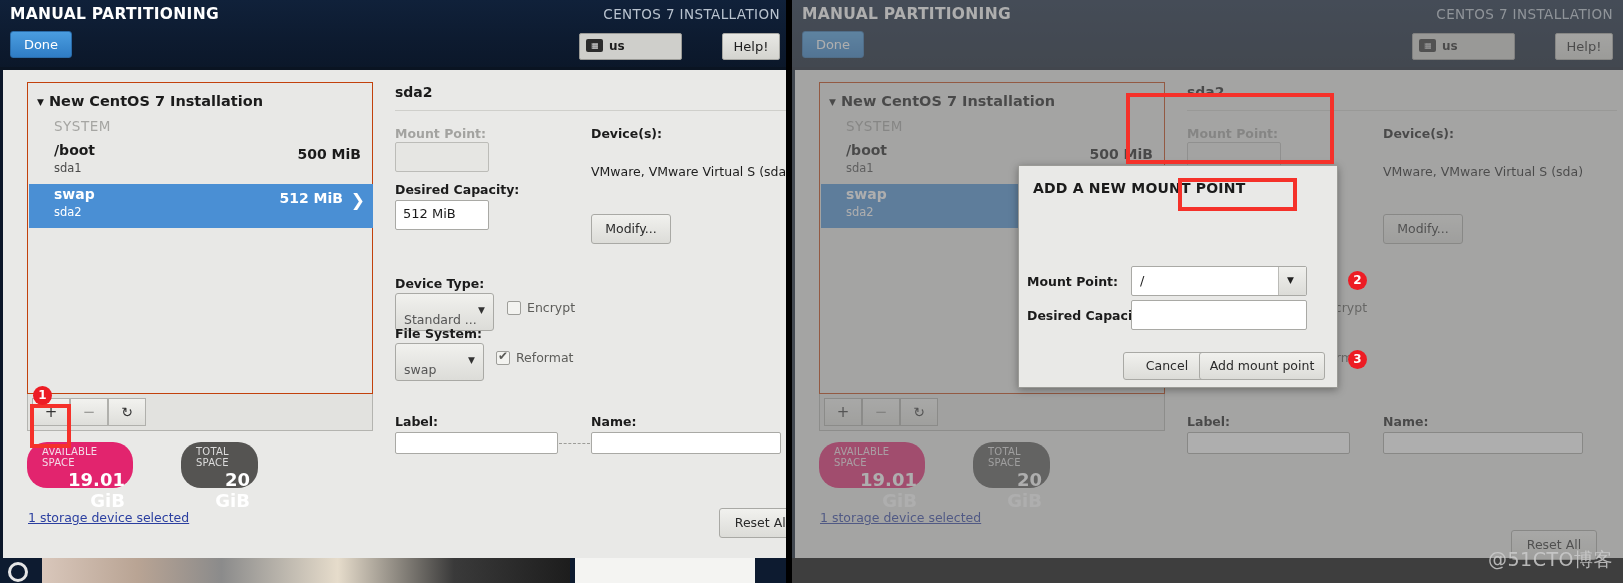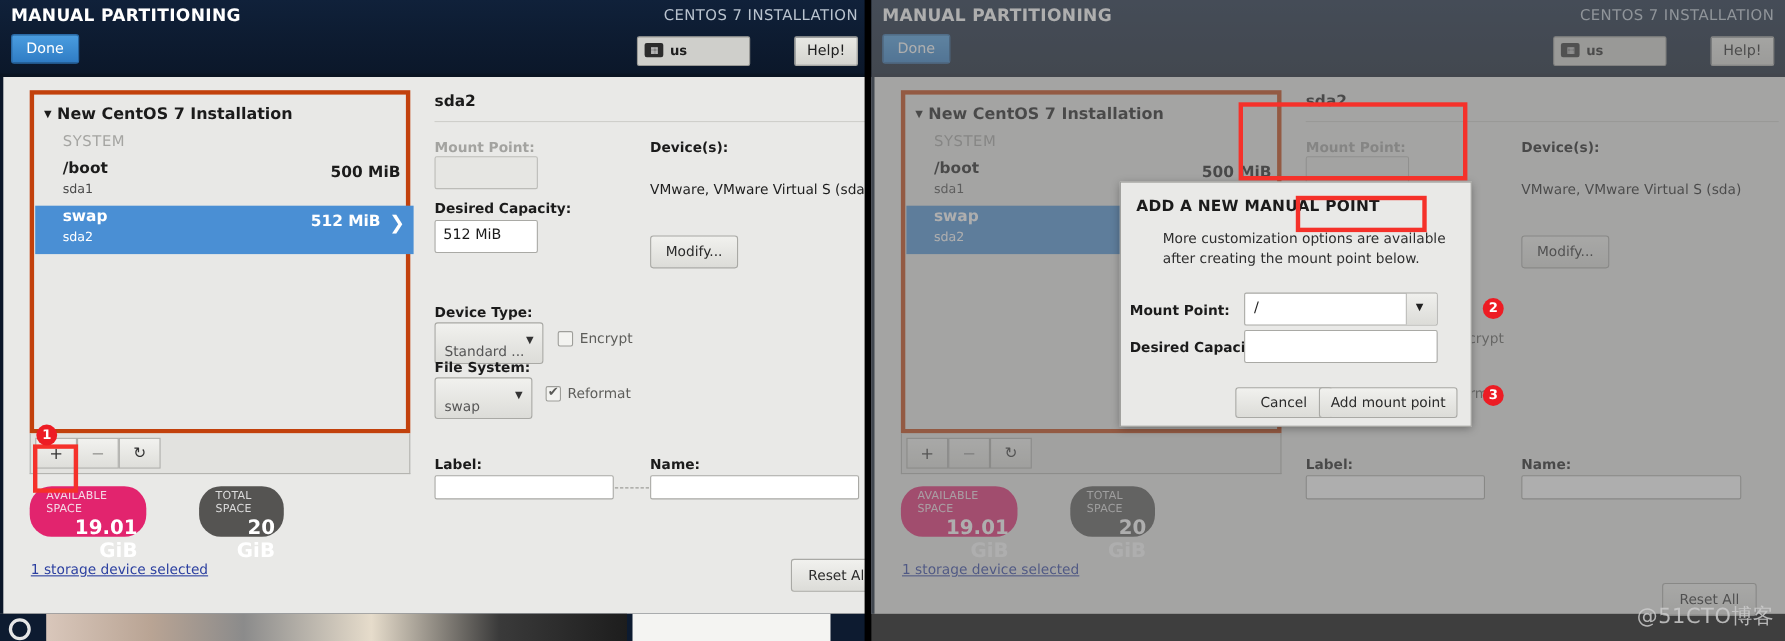--- a/index.html
+++ b/index.html
@@ -56,21 +56,21 @@
   }
 
   .body-area {
     position: absolute; left: 0; top: 70px; width: 790px; height: 488px;
     background: #e9e9e7; border-left: 3px solid #0b1729;
   }
 
   
   .tree-box {
     position: absolute; left: 24px; top: 12px; width: 346px; height: 312px;
-    background: #e8e8e6; border: 4px solid #c2410c;
+    background: #e8e8e6; border: 1px solid #c2410c;
   }
   .tree-head {
     position: absolute; left: 9px; top: 10px;
     font-size: 14.5px; font-weight: bold; color: #1b1b1b;
   }
   .tri { display:inline-block; margin-right:5px; font-size:9px; vertical-align:middle; color:#1b1b1b; }
   .tree-group {
     position: absolute; left: 26px; top: 35px;
     font-size: 13.5px; color: #a5a5a2; letter-spacing: .5px;
   }
@@ -400,22 +400,21 @@
           <div class="devtext" style="left:208px; top:94px;">VMware, VMware Virtual S (sda)</div>
           <div class="gbtn" style="left:208px; top:128px; width:80px;">Modify...</div>
 
           <div class="reset-btn" style="left:336px; top:460px; width:86px;">Reset All</div>
         </div>
       </div>
 
       <div class="dim-layer" style="width:831px;"></div>
 
       <div class="modal" style="left:226px; top:165px;">
-        <div class="modal-title">ADD A NEW MANUAL POINT</div>
-        <div class="modal-sub">More customization options are available after creating the mount point below.</div>
+        <div class="modal-title">ADD A NEW MOUNT POINT</div>
 
         <div class="modal-lbl" style="left:8px; top:108px;">Mount Point:</div>
         <div class="modal-combo" style="top:100px;">
           <span>/</span>
           <span class="drop"></span>
         </div>
 
         <div class="modal-lbl" style="left:8px; top:142px;">Desired Capacity:</div>
         <div class="modal-input" style="top:134px;"></div>
 

